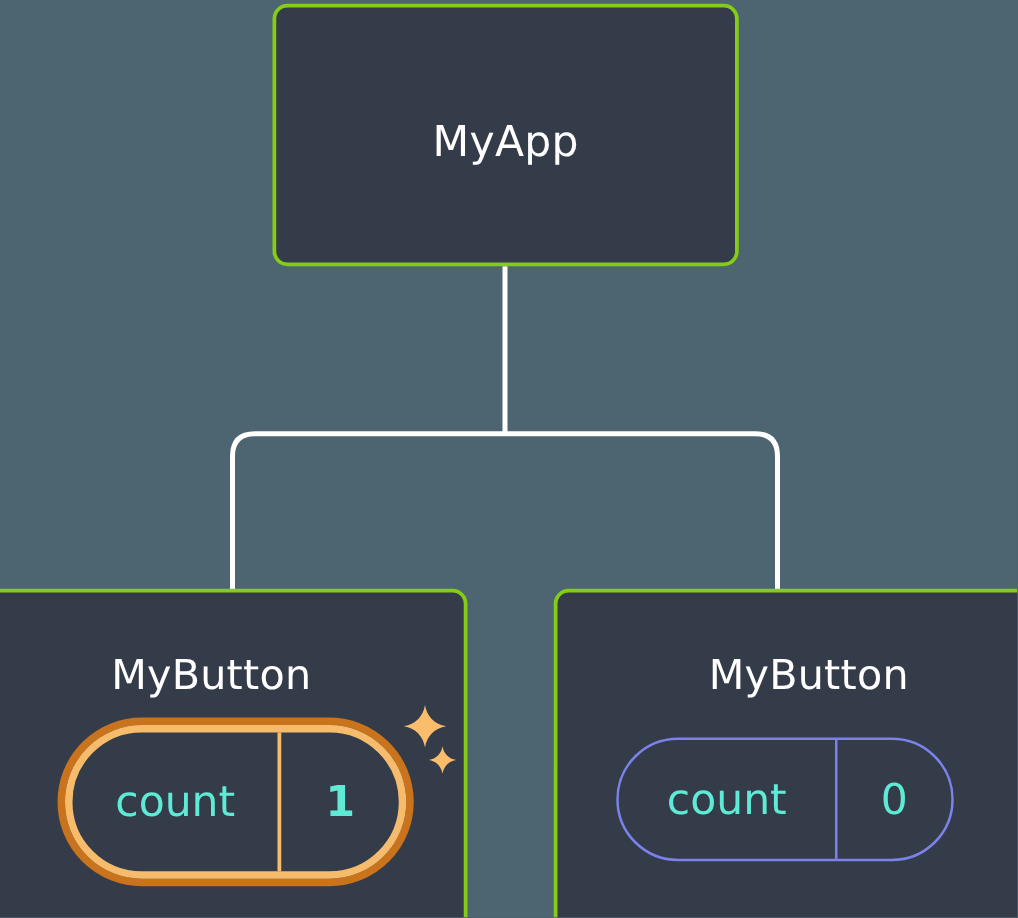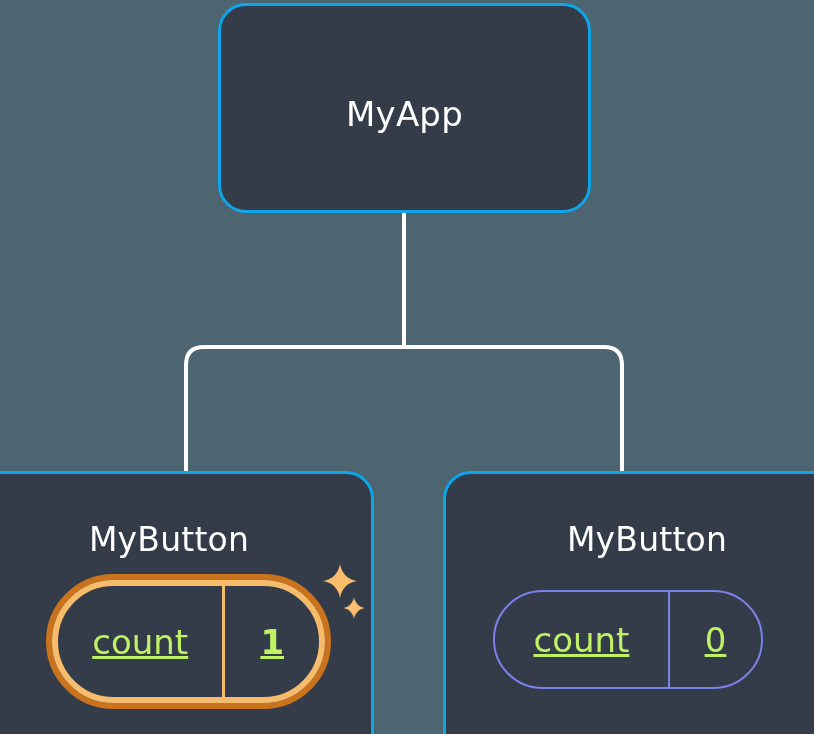--- a/index.html
+++ b/index.html
@@ -22,22 +22,22 @@
     left: 0; top: 0;
     width: 814px; height: 734px;
     pointer-events: none;
   }
 
   
   .node {
     position: absolute;
     box-sizing: border-box;
     background: #343b49;
-    border: 3px solid #0ea5e9;
-    border-radius: 28px;
+    border: 3px solid #84cc16;
+    border-radius: 12px;
   }
   .node-title {
     position: absolute;
     left: 0;
     width: 100%;
     text-align: center;
     color: #ffffff;
     font-size: 33px;
     font-weight: 400;
     letter-spacing: 0.2px;
@@ -77,23 +77,22 @@
     display: flex;
     align-items: stretch;
     border-radius: 999px;
     background: transparent;
   }
   .pill-key, .pill-val {
     display: flex;
     align-items: center;
     justify-content: center;
     font-size: 34px;
-    color: #bef264;
+    color: #5eead4;
     line-height: 1;
-    text-decoration: underline;
   }
   .pill-key { flex: 0 0 63%; }
   .pill-val { flex: 1 1 auto; }
 
   
   .pill-plain {
     border: 2px solid #7b82ea;
   }
   .pill-plain .pill-val {
     border-left: 2px solid #7b82ea;

